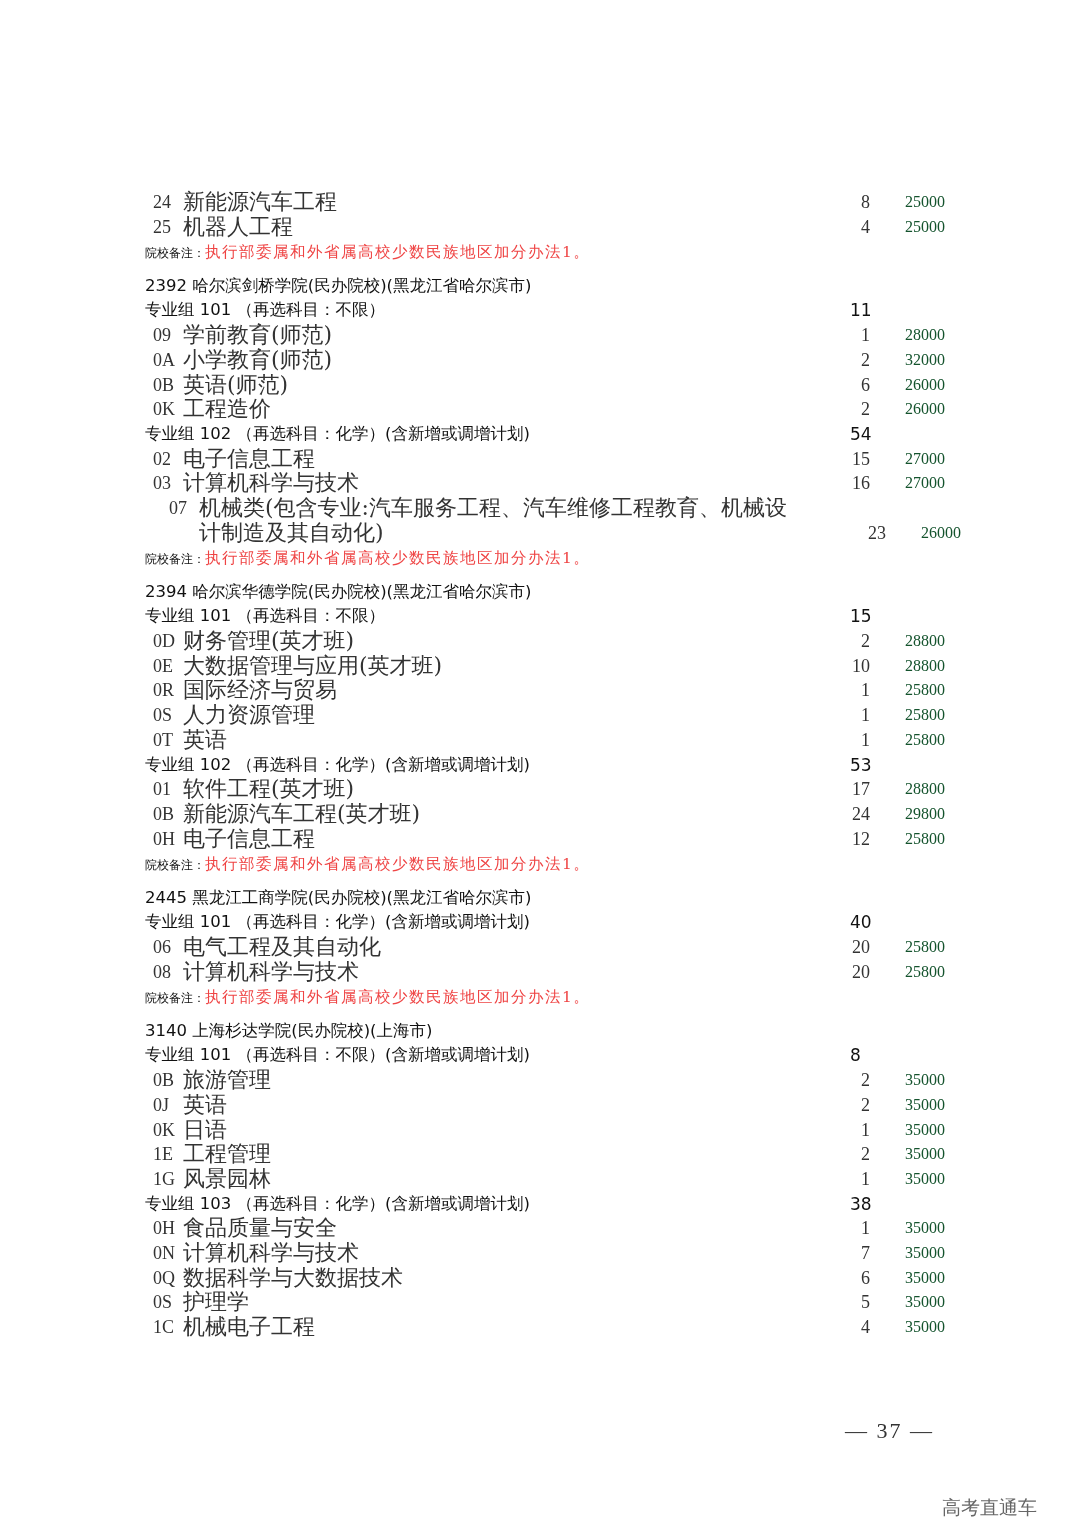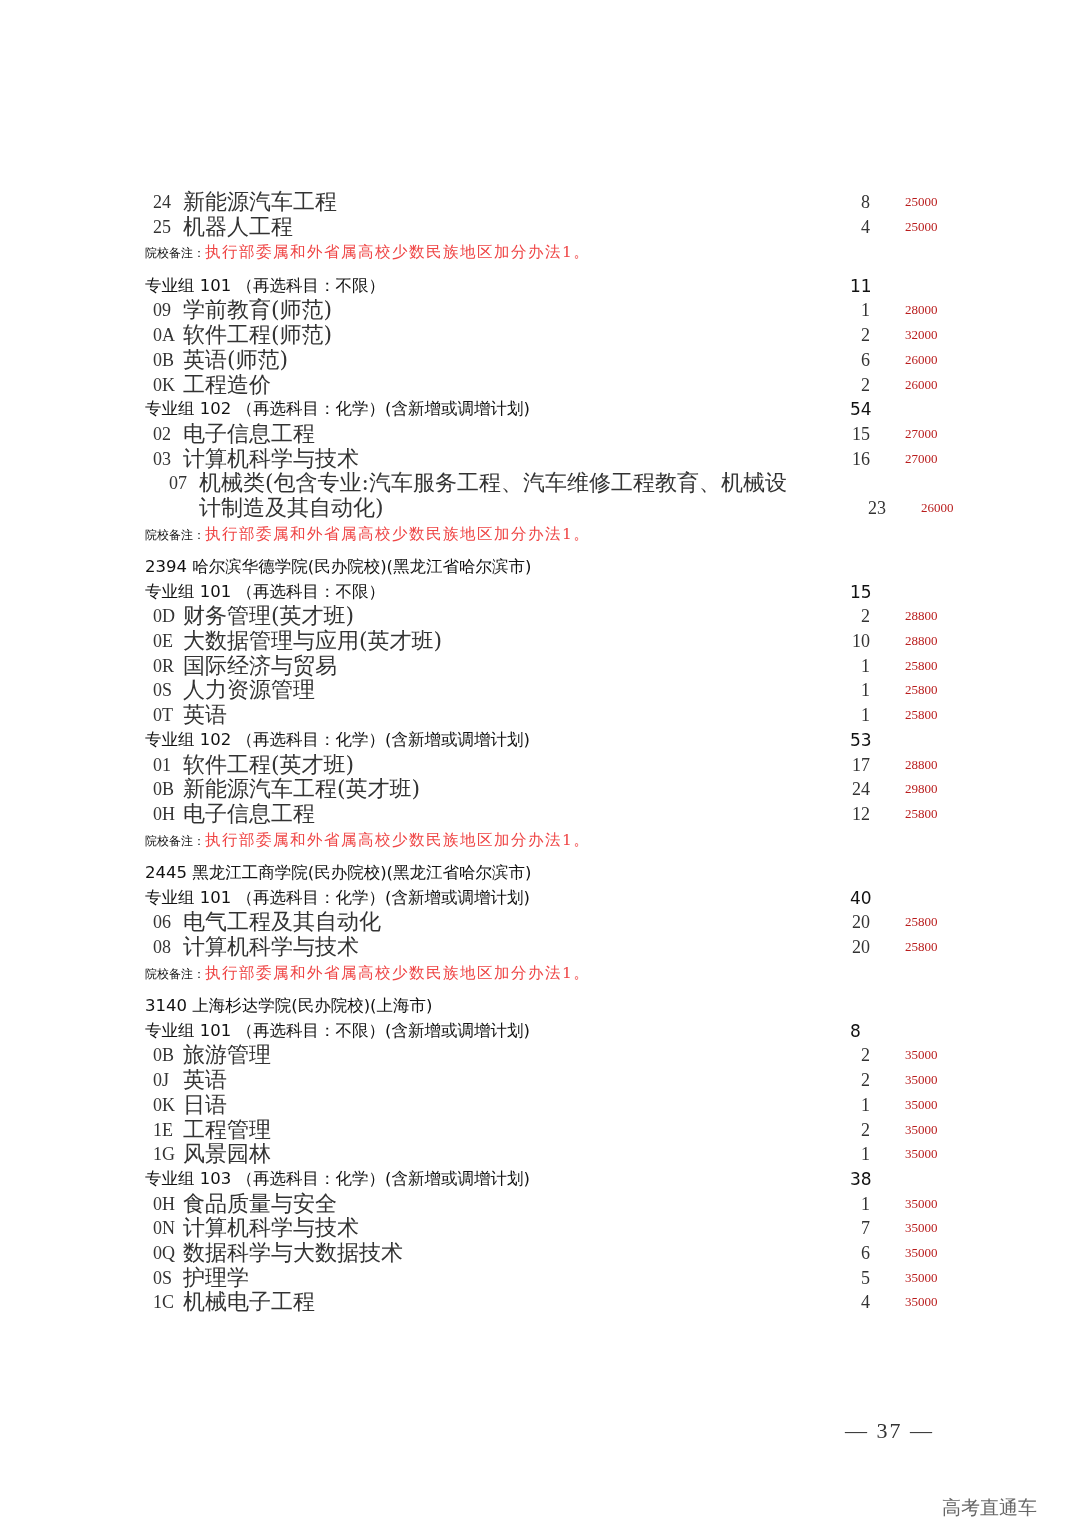--- a/index.html
+++ b/index.html
@@ -58,22 +58,22 @@
       text-align: right;
       font-family: "Liberation Serif", serif;
       font-size: 18px;
       color: #333;
     }
     .tuition {
       position: absolute;
       left: 760px;
       top: 0;
       font-family: "Liberation Serif", serif;
-      font-size: 13px;
-      color: #b91c1c;
+      font-size: 16px;
+      color: #14532d;
     }
     .group-label {
       position: absolute;
       left: 0;
       top: 0;
       font-family: "DejaVu Sans", sans-serif;
       font-size: 16.5px;
       color: #111;
     }
     .group-total {
@@ -143,32 +143,35 @@
     <span class="major-name">机器人工程</span>
     <span class="count">4</span>
     <span class="tuition">25000</span>
   </div>
   <div class="row note-row">
     <span class="note-label">院校备注：</span><span class="note-text">执行部委属和外省属高校少数民族地区加分办法1。</span>
   </div>
   <div class="gap"></div>
 
   <div class="row">
+    <span class="school-title">2392 哈尔滨剑桥学院(民办院校)(黑龙江省哈尔滨市)</span>
+  </div>
+  <div class="row">
     <span class="group-label">专业组 101 （再选科目：不限）</span>
     <span class="group-total">11</span>
   </div>
   <div class="row">
     <span class="major-code">09</span>
     <span class="major-name">学前教育(师范)</span>
     <span class="count">1</span>
     <span class="tuition">28000</span>
   </div>
   <div class="row">
     <span class="major-code">0A</span>
-    <span class="major-name">软件工程(师范)</span>
+    <span class="major-name">小学教育(师范)</span>
     <span class="count">2</span>
     <span class="tuition">32000</span>
   </div>
   <div class="row">
     <span class="major-code">0B</span>
     <span class="major-name">英语(师范)</span>
     <span class="count">6</span>
     <span class="tuition">26000</span>
   </div>
   <div class="row">

